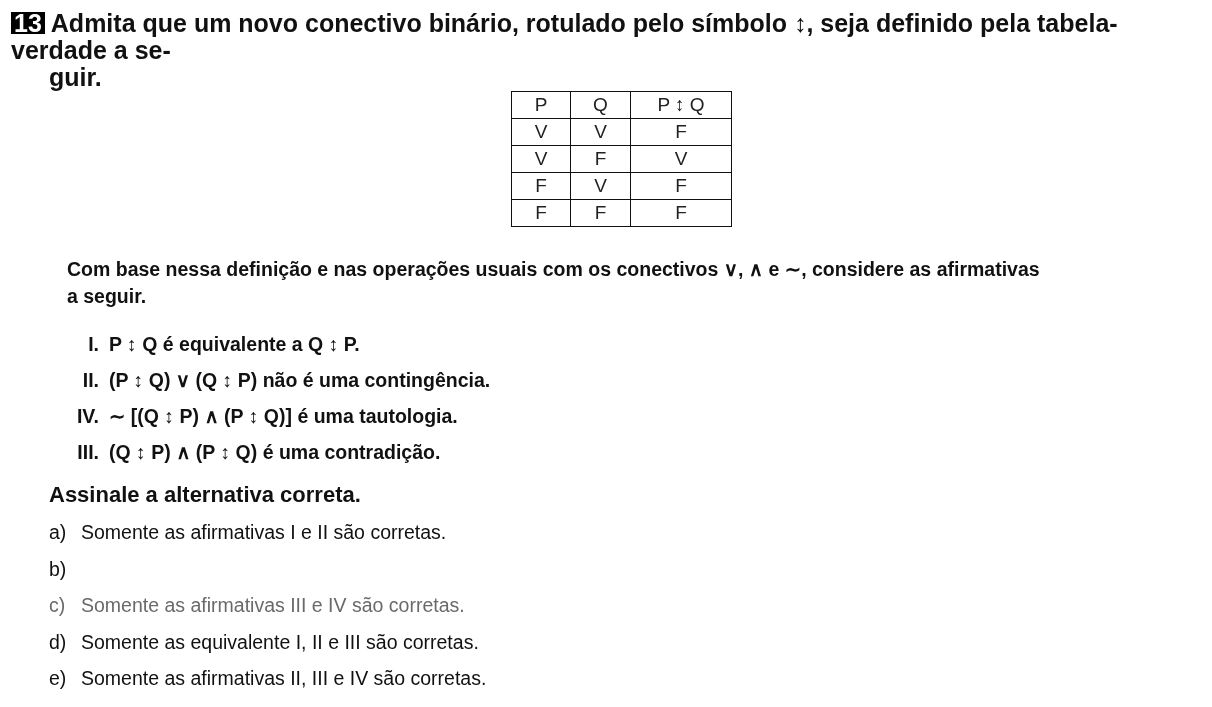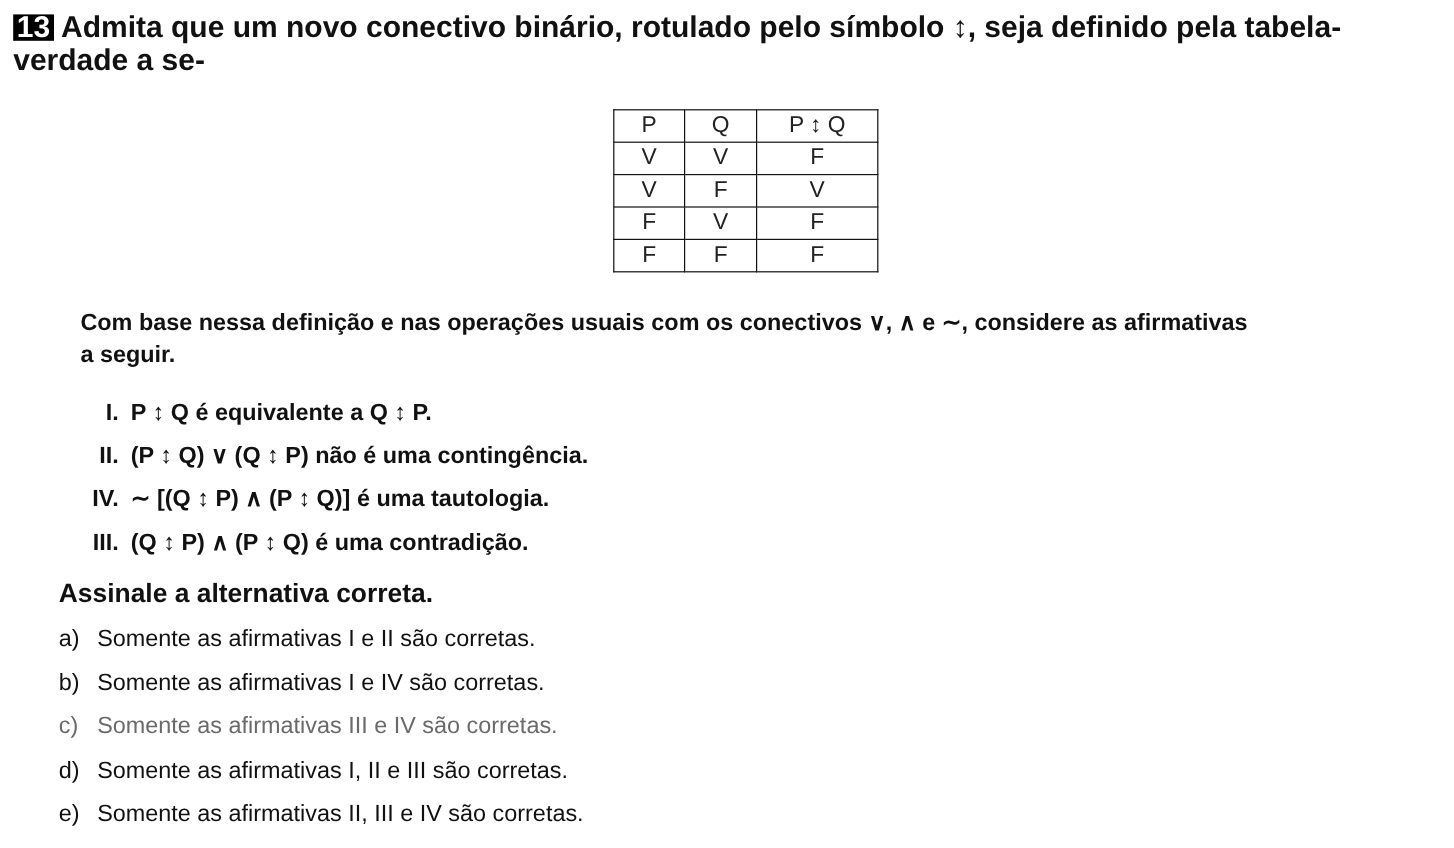--- a/index.html
+++ b/index.html
@@ -25,20 +25,21 @@
   .alts { position: absolute; left: 49px; top: 520px; font-size: 19.5px; }
   .alt { height: 36.5px; line-height: 24px; display: flex; }
   .alt-letter { width: 32px; }
   .alt.dim { color: #6a6a6a; }
 </style>
 </head>
 <body>
 
 <div class="q-header">
   <span class="q-num">13</span><span>Admita que um novo conectivo binário, rotulado pelo símbolo ↕, seja definido pela tabela-verdade a se-</span>
+  <div class="q-cont">guir.</div>
 </div>
 
 <table class="tt">
   <tbody>
       <tr>
     <td class="c0">P</td>
     <td class="c1">Q</td>
     <td class="c2">P ↕ Q</td>
   </tr>
   <tr>
@@ -90,27 +91,26 @@
 
 <div class="prompt">Assinale a alternativa correta.</div>
 
 <div class="alts">
   <div class="alt">
     <span class="alt-letter">a)</span>
     <span>Somente as afirmativas I e II são corretas.</span>
   </div>
   <div class="alt">
     <span class="alt-letter">b)</span>
-    <span>Somente as afirmativas I e IV são corretas.</span>
   </div>
   <div class="alt dim">
     <span class="alt-letter">c)</span>
     <span>Somente as afirmativas III e IV são corretas.</span>
   </div>
   <div class="alt">
     <span class="alt-letter">d)</span>
-    <span>Somente as afirmativas I, II e III são corretas.</span>
+    <span>Somente as equivalente I, II e III são corretas.</span>
   </div>
   <div class="alt">
     <span class="alt-letter">e)</span>
     <span>Somente as afirmativas II, III e IV são corretas.</span>
   </div>
 </div>
 
 </body></html>

